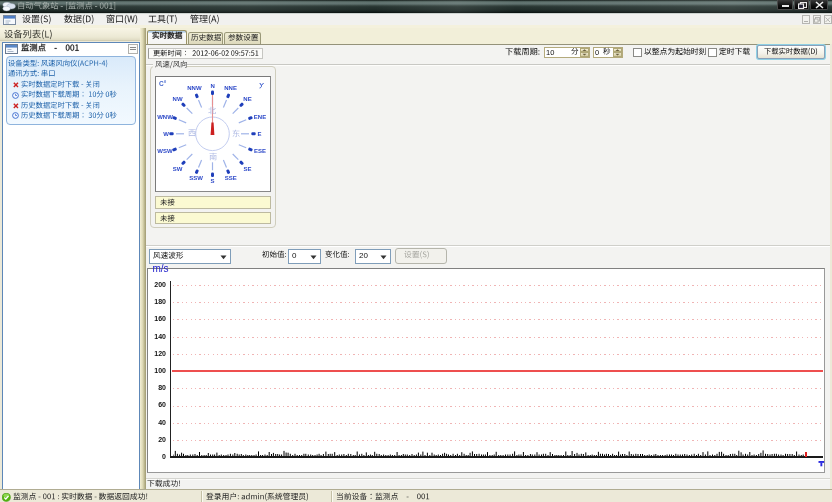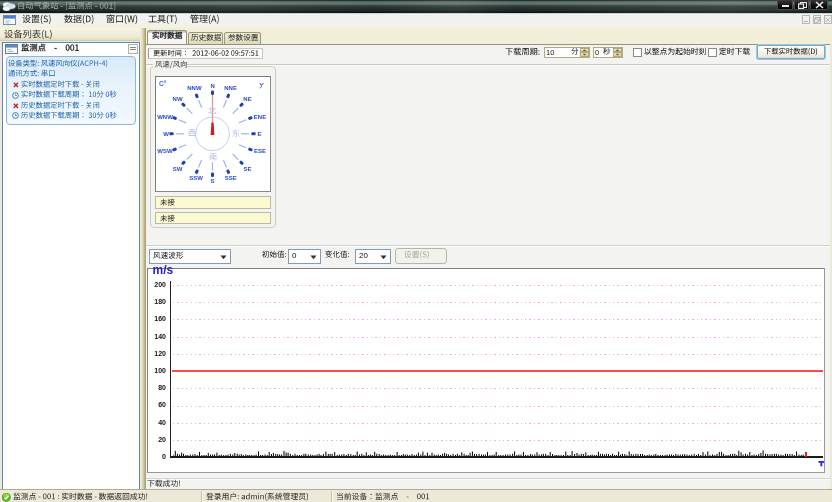--- a/index.html
+++ b/index.html
@@ -295,21 +295,21 @@
     <path d="M0.5 0.5 L6.5 0.5 L3.5 4.2 Z" fill="#333"></path>
   </svg>
 <div class="abs" style="left:359px;top:251px;font-size:8px;color:#111;">20</div>
 <div class="abs" style="left:394.5px;top:248px;width:52px;height:15.5px;border-radius:3px;
 background:#f2f1ec;border:1px solid #b5b5ab;box-sizing:border-box;"></div>
 <svg style="position:absolute;left:404px;top:250.5px;overflow:visible;" width="26" height="9">
     <path transform="translate(0,6.24)" d="M1 -6.1C1.4 -5.7 1.9 -5.2 2.1 -4.8L2.5 -5.2C2.3 -5.6 1.8 -6.1 1.3 -6.4L1 -6.1ZM0.3 -4.1L0.3 -3.5L1.4 -3.5L1.4 -0.7C1.4 -0.4 1.2 -0.1 1 -0C1.2 0.1 1.3 0.3 1.4 0.5C1.5 0.3 1.7 0.2 3.1 -0.9C3 -1 2.9 -1.2 2.9 -1.4L2 -0.7L2 -4.1L0.3 -4.1ZM3.8 -6.3L3.8 -5.4C3.8 -4.8 3.7 -4.2 2.6 -3.7C2.7 -3.6 2.9 -3.4 3 -3.3C4.1 -3.8 4.4 -4.7 4.4 -5.4L4.4 -5.7L5.8 -5.7L5.8 -4.5C5.8 -3.9 5.9 -3.7 6.4 -3.7C6.5 -3.7 6.9 -3.7 7 -3.7C7.2 -3.7 7.3 -3.7 7.4 -3.7C7.4 -3.8 7.4 -4.1 7.4 -4.2C7.3 -4.2 7.1 -4.2 7 -4.2C6.9 -4.2 6.5 -4.2 6.5 -4.2C6.3 -4.2 6.3 -4.2 6.3 -4.5L6.3 -6.3L3.8 -6.3ZM6.3 -2.6C6 -1.9 5.6 -1.4 5.1 -1C4.5 -1.4 4.1 -2 3.8 -2.6L6.3 -2.6ZM3 -3.1L3 -2.6L3.4 -2.6L3.3 -2.5C3.6 -1.8 4 -1.2 4.6 -0.7C4 -0.3 3.3 -0 2.7 0.1C2.8 0.2 2.9 0.5 2.9 0.6C3.7 0.4 4.4 0.1 5 -0.3C5.6 0.1 6.3 0.5 7.2 0.6C7.2 0.5 7.4 0.2 7.5 0.1C6.8 -0 6.1 -0.3 5.5 -0.7C6.2 -1.2 6.7 -2 7 -3L6.7 -3.1L6.6 -3.1L3 -3.1ZM12.9 -5.8L14.2 -5.8L14.2 -5.1L12.9 -5.1L12.9 -5.8ZM11 -5.8L12.3 -5.8L12.3 -5.1L11 -5.1L11 -5.8ZM9.3 -5.8L10.5 -5.8L10.5 -5.1L9.3 -5.1L9.3 -5.8ZM10.7 -2.2L13.9 -2.2L13.9 -1.8L10.7 -1.8L10.7 -2.2ZM10.7 -1.4L13.9 -1.4L13.9 -1L10.7 -1L10.7 -1.4ZM10.7 -3L13.9 -3L13.9 -2.5L10.7 -2.5L10.7 -3ZM10.1 -3.3L10.1 -0.6L14.4 -0.6L14.4 -3.3L11.9 -3.3L12 -3.8L15.1 -3.8L15.1 -4.2L12 -4.2L12.1 -4.7L14.8 -4.7L14.8 -6.2L8.7 -6.2L8.7 -4.7L11.5 -4.7L11.5 -4.2L8.3 -4.2L8.3 -3.8L11.4 -3.8L11.3 -3.3L10.1 -3.3ZM8.8 -3.2L8.8 0.6L9.4 0.6L9.4 0.3L15.3 0.3L15.3 -0.2L9.4 -0.2L9.4 -3.2L8.8 -3.2ZM17.5 1.5L17.9 1.3C17.2 0.2 16.9 -1.1 16.9 -2.4C16.9 -3.7 17.2 -5.1 17.9 -6.2L17.5 -6.4C16.7 -5.2 16.3 -4 16.3 -2.4C16.3 -0.9 16.7 0.4 17.5 1.5ZM20.6 0.1C21.8 0.1 22.5 -0.6 22.5 -1.5C22.5 -2.4 22 -2.8 21.4 -3L20.6 -3.4C20.1 -3.6 19.6 -3.8 19.6 -4.4C19.6 -4.9 20 -5.2 20.7 -5.2C21.2 -5.2 21.6 -5 22 -4.7L22.4 -5.1C22 -5.5 21.4 -5.8 20.7 -5.8C19.6 -5.8 18.9 -5.2 18.9 -4.3C18.9 -3.5 19.5 -3.1 20 -2.8L20.9 -2.5C21.4 -2.2 21.8 -2.1 21.8 -1.5C21.8 -0.9 21.4 -0.5 20.6 -0.5C20 -0.5 19.4 -0.8 19 -1.2L18.6 -0.7C19.1 -0.2 19.8 0.1 20.6 0.1ZM23.7 1.5C24.4 0.4 24.8 -0.9 24.8 -2.4C24.8 -4 24.4 -5.2 23.7 -6.4L23.2 -6.2C23.9 -5.1 24.2 -3.7 24.2 -2.4C24.2 -1.1 23.9 0.2 23.2 1.3L23.7 1.5Z" fill="#a0a09a"></path>
   </svg>
 <div class="abs" style="left:147px;top:268px;width:677.5px;height:204.5px;background:#fff;
 border:1px solid #999;border-top:1px solid #808080;border-left:1px solid #808080;box-sizing:border-box;"></div>
-<div class="abs" style="left:152.5px;top:263px;font-size:12px;font-weight:bold;color:#2222cc;">m/s</div>
+<div class="abs" style="left:152.5px;top:263px;font-size:10px;font-weight:normal;color:#2222cc;">m/s</div>
 <div class="abs" style="left:140px;top:280.8px;width:26px;text-align:right;font-size:7px;font-weight:bold;color:#111;">200</div>
 <div class="abs" style="left:172.5px;top:285.0px;width:650px;height:1px;background:repeating-linear-gradient(90deg,#f0b4b4 0,#f0b4b4 1.3px,transparent 1.3px,transparent 4.4px);"></div>
 <div class="abs" style="left:140px;top:298.0px;width:26px;text-align:right;font-size:7px;font-weight:bold;color:#111;">180</div>
 <div class="abs" style="left:172.5px;top:302.2px;width:650px;height:1px;background:repeating-linear-gradient(90deg,#f0b4b4 0,#f0b4b4 1.3px,transparent 1.3px,transparent 4.4px);"></div>
 <div class="abs" style="left:140px;top:315.2px;width:26px;text-align:right;font-size:7px;font-weight:bold;color:#111;">160</div>
 <div class="abs" style="left:172.5px;top:319.4px;width:650px;height:1px;background:repeating-linear-gradient(90deg,#f0b4b4 0,#f0b4b4 1.3px,transparent 1.3px,transparent 4.4px);"></div>
 <div class="abs" style="left:140px;top:332.5px;width:26px;text-align:right;font-size:7px;font-weight:bold;color:#111;">140</div>
 <div class="abs" style="left:172.5px;top:336.7px;width:650px;height:1px;background:repeating-linear-gradient(90deg,#f0b4b4 0,#f0b4b4 1.3px,transparent 1.3px,transparent 4.4px);"></div>
 <div class="abs" style="left:140px;top:349.7px;width:26px;text-align:right;font-size:7px;font-weight:bold;color:#111;">120</div>
 <div class="abs" style="left:172.5px;top:353.9px;width:650px;height:1px;background:repeating-linear-gradient(90deg,#f0b4b4 0,#f0b4b4 1.3px,transparent 1.3px,transparent 4.4px);"></div>

